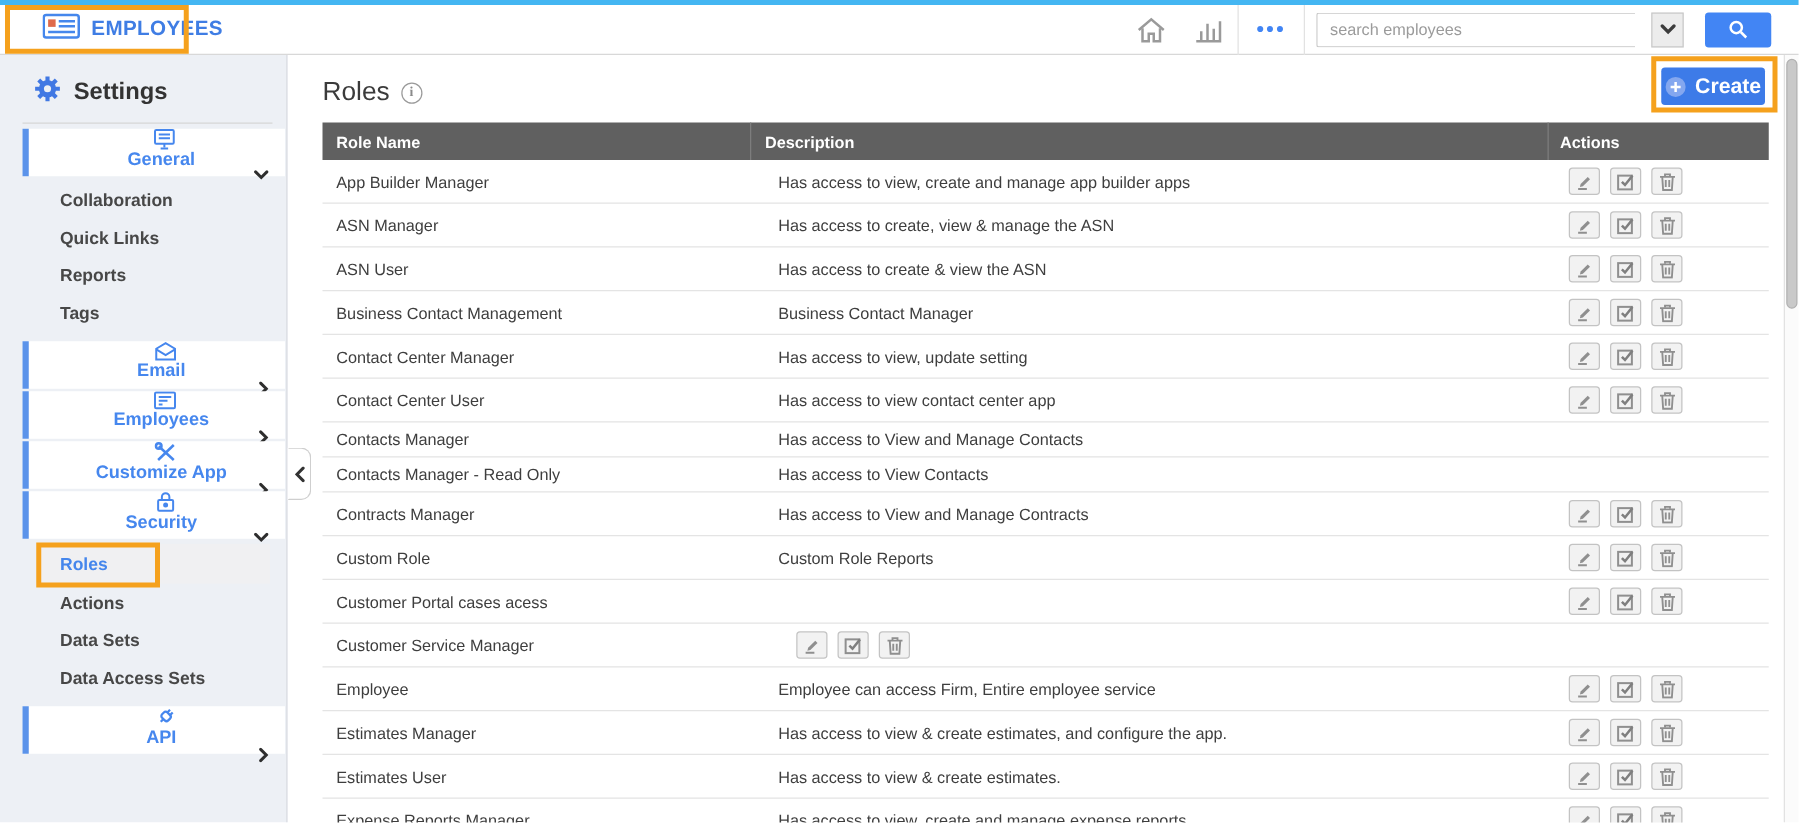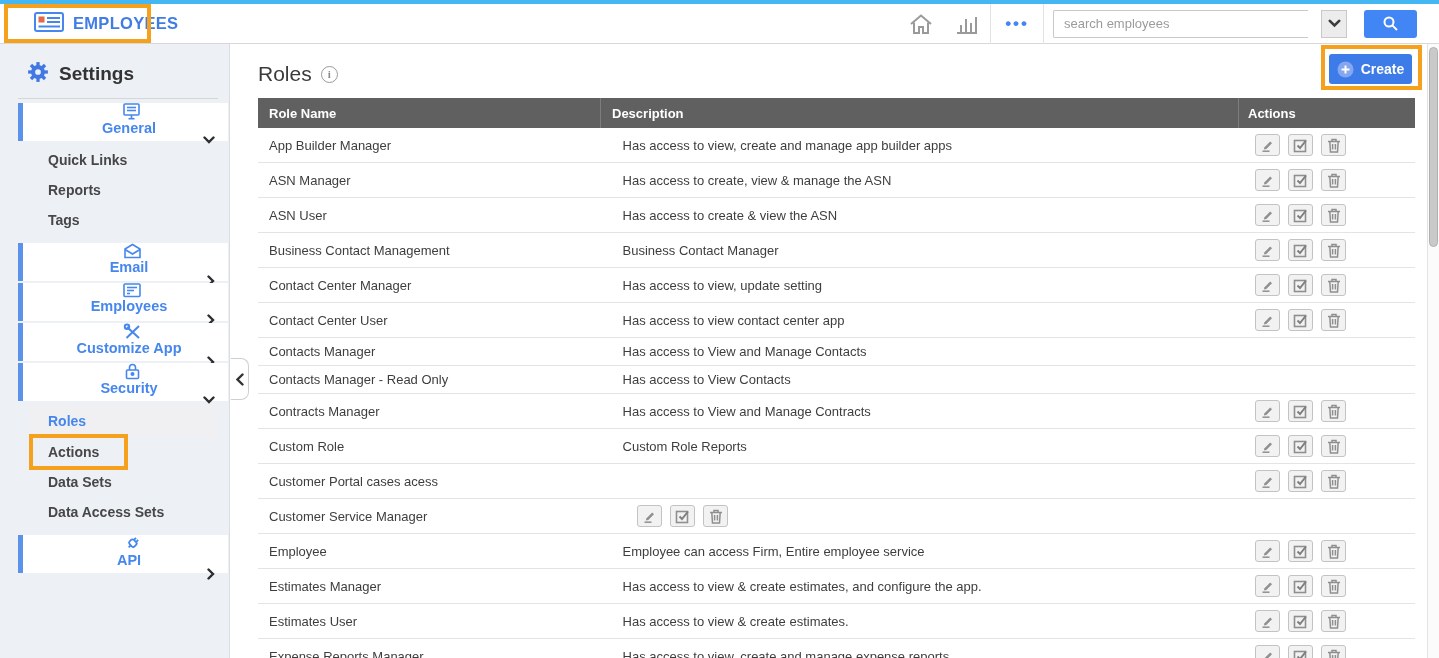--- a/index.html
+++ b/index.html
@@ -50,21 +50,21 @@
 
   
   .content { position:absolute; top:44px; left:231px; right:12px; bottom:0; background:#fff;
              padding:16px 0 0 27px; }
   .title-row { display:flex; align-items:center; gap:9px; height:28px; }
   .page-title { font-size:21px; color:#3b3b3b; }
   .info-icon { width:17px; height:17px; border:1px solid #9a9a9a; border-radius:50%; color:#8a8a8a;
                font-size:11px; font-weight:bold; display:flex; align-items:center; justify-content:center;
                font-family:"Liberation Serif",serif; cursor:pointer; }
   .create-btn { position:absolute; top:10px; right:15px; width:83px; height:30px; background:#3d7be8;
-                border:none; border-radius:3px; color:#fff; font-weight:bold; font-size:14px;
+                border:none; border-radius:3px; color:#fff; font-weight:bold; font-size:17px;
                 display:flex; align-items:center; justify-content:center; gap:7px; cursor:pointer;
                 font-family:"Liberation Sans",sans-serif; }
 
   .roles-table { margin-top:10px; width:1157px; }
   .t-head { display:flex; background:#606060; height:30px; align-items:flex-end; color:#fff;
             font-size:13px; font-weight:bold; }
   .t-head .hc { height:100%; display:flex; align-items:center; }
   .hc-name { width:342px; padding-left:11px; }
   .hc-desc { width:638px; padding-left:11px; border-left:1px solid #7d7d7d; }
   .hc-actions { width:177px; padding-left:9px; border-left:1px solid #7d7d7d; }
@@ -174,20 +174,21 @@
         </svg>
     </span>
     <span class="nav-label">General</span>
     <span class="chev">
       <svg width="12" height="8" viewBox="0 0 12 8" fill="none" stroke="#2e2e2e" stroke-width="2.4" stroke-linecap="round">
           <path d="M1.5 1.5 L6 6 L10.5 1.5"></path>
         </svg>
     </span>
   </div>
   <div class="sub-list">
+    <div class="sub-item">Collaboration</div>
     <div class="sub-item">Quick Links</div>
     <div class="sub-item">Reports</div>
     <div class="sub-item">Tags</div>
   </div>
 
   <div class="nav-card">
     <span class="bar"></span>
     <span class="nav-icon">
       <svg width="19" height="16" viewBox="0 0 19 16" fill="none" stroke="#4687ee" stroke-width="1.6">
           <path d="M2 6 L9.5 1.5 L17 6 V14.5 H2 Z"></path>

